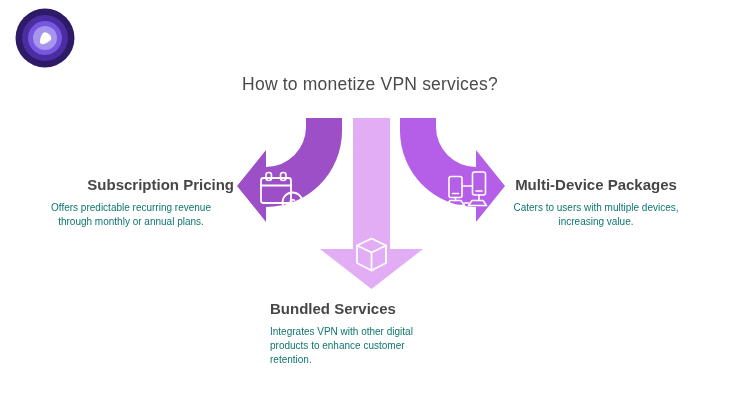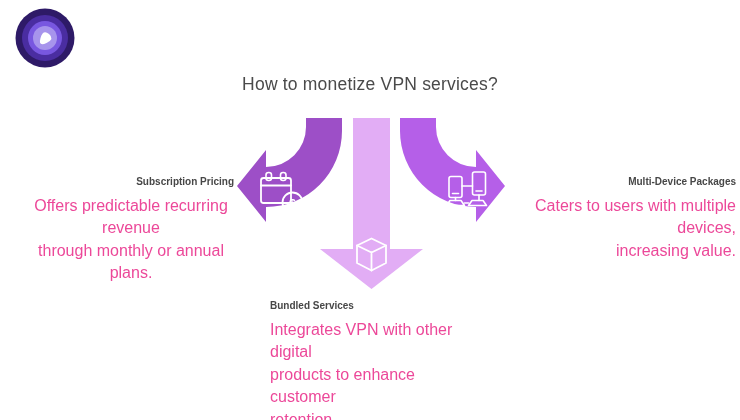--- a/index.html
+++ b/index.html
@@ -10,26 +10,26 @@
   #logo{position:absolute;left:15px;top:8px;width:60px;height:60px;}
   #title{
     position:absolute;left:0;right:0;top:74px;margin:0;text-align:center;
     font-size:17.5px;font-weight:normal;color:#4a4a4a;letter-spacing:.2px;
   }
   #diagram{position:absolute;left:0;top:0;width:740px;height:420px;}
   .icon-stroke{fill:none;stroke:#ffffff;stroke-width:1.8;stroke-linecap:round;stroke-linejoin:round;}
   .icon-stroke-thin{fill:none;stroke:#ffffff;stroke-width:1.6;stroke-linecap:round;stroke-linejoin:round;}
   .dollar-text{font-family:"Liberation Sans",sans-serif;font-size:11.5px;font-weight:bold;fill:#ffffff;}
   .branch{position:absolute;}
-  .branch h3{margin:0;font-size:10px;font-weight:bold;color:#474747;line-height:1.2;}
-  .branch p{margin:7px 0 0 0;font-size:16px;color:#ec4899;line-height:1.4;white-space:pre-line;}
+  .branch h3{margin:0;font-size:15px;font-weight:bold;color:#474747;line-height:1.2;}
+  .branch p{margin:7px 0 0 0;font-size:10px;color:#0f766e;line-height:1.4;white-space:pre-line;}
   #branch-left{left:28px;top:176px;width:206px;}
   #branch-left h3{text-align:right;}
   #branch-left p{text-align:center;}
-  #branch-right{left:520px;top:176px;width:216px;text-align:right;}
+  #branch-right{left:488px;top:176px;width:216px;text-align:center;}
   #branch-bottom{left:270px;top:300px;width:200px;}
 </style>
 </head>
 <body>
 
 <div id="canvas">
 
   <svg id="logo" viewBox="0 0 60 60">
     <circle cx="30" cy="30" r="29.5" fill="#2e1a67"></circle>
     <circle cx="30" cy="30" r="23" fill="#4a2da1"></circle>

